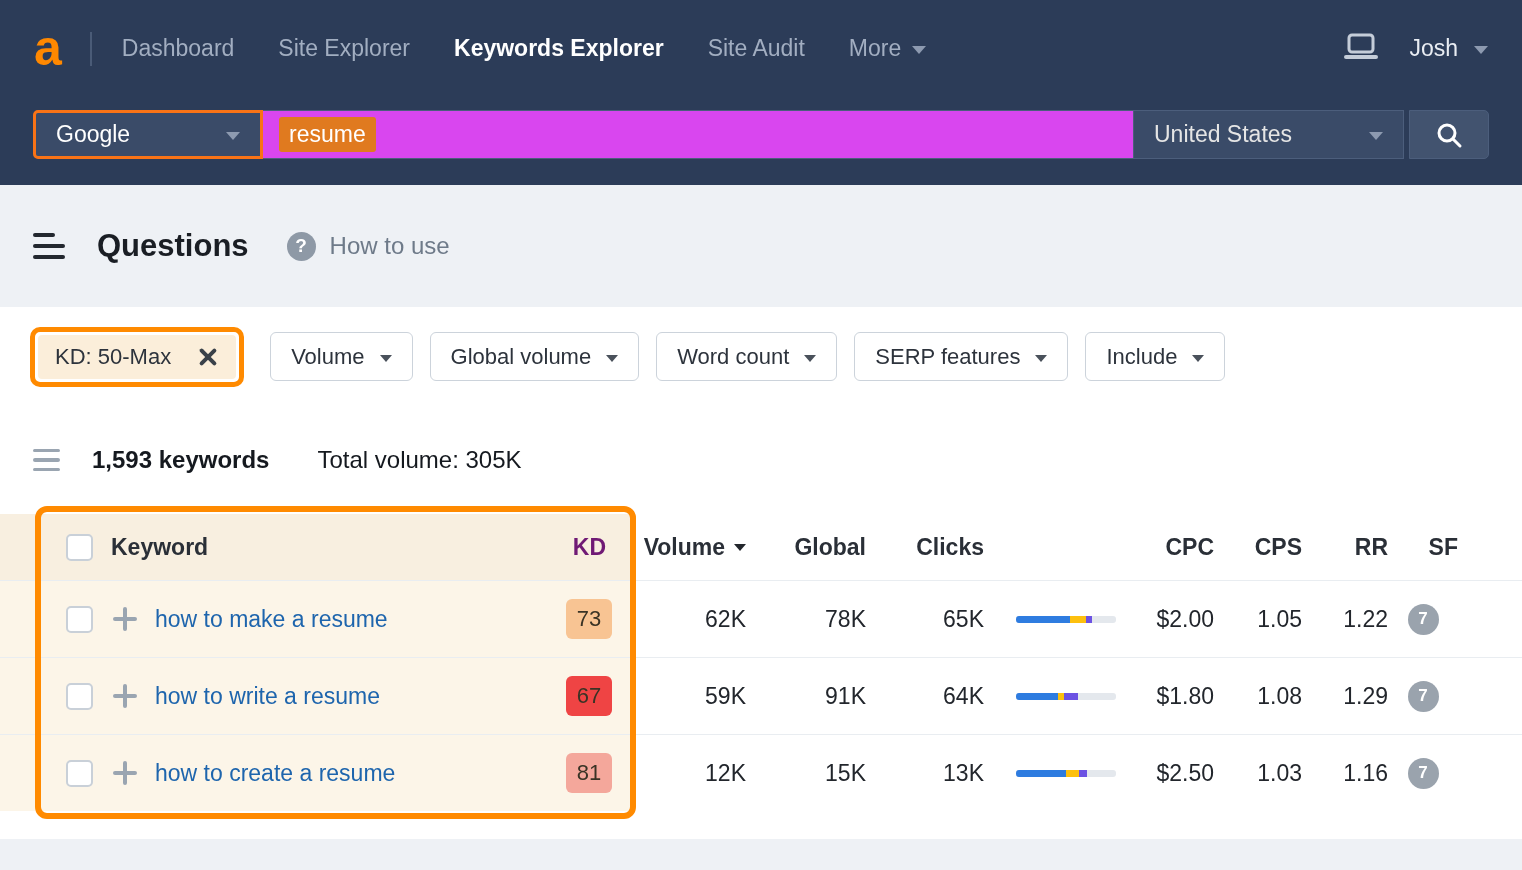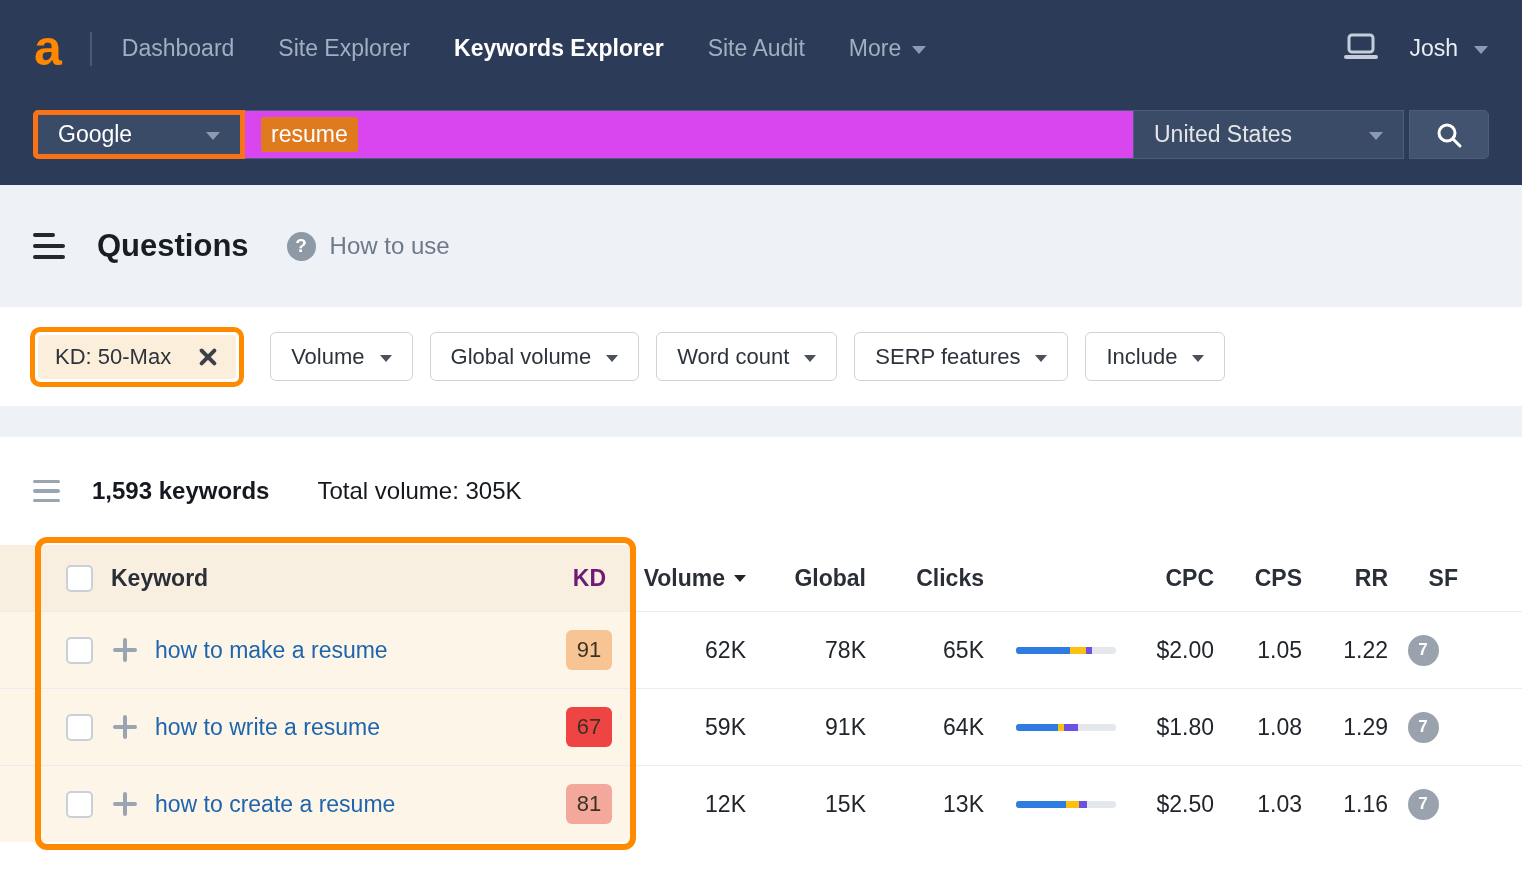--- a/index.html
+++ b/index.html
@@ -18,21 +18,21 @@
   .nav-item { color: #a2aec1; font-size: 23px; cursor: pointer; display: flex; align-items: center; gap: 11px; white-space: nowrap; }
   .nav-item.active { color: #ffffff; font-weight: 700; }
   .caret { width: 0; height: 0; border-left: 7px solid transparent; border-right: 7px solid transparent; border-top: 8px solid #8d9ab0; margin-top: 3px; }
   .nav-right { margin-left: auto; display: flex; align-items: center; gap: 16px; }
   .laptop-icon { display: inline-block; margin-right: 14px; cursor: pointer; }
   .user-name { color: #e9edf3; font-size: 23px; cursor: pointer; }
 
   
   .searchbar { height: 88px; background: #2c3c58; padding: 13px 33px 0; }
   .search-controls { display: flex; height: 49px; width: 100%; }
-  .engine-select { width: 212px; background: #3a4b68; border: 5px solid #f97316; border-radius: 5px 0 0 5px; color: #fff; display: flex; align-items: center; padding: 0 20px; font-size: 23px; cursor: pointer; }
+  .engine-select { width: 230px; background: #3a4b68; border: 3px solid #f97316; border-radius: 5px 0 0 5px; color: #fff; display: flex; align-items: center; padding: 0 20px; font-size: 23px; cursor: pointer; }
   .engine-select .caret { margin-left: auto; }
   .query-input { flex: 1; background: #d946ef; border: 1px solid #4c5e7c; border-left: none; display: flex; align-items: center; padding: 0 16px; cursor: text; }
   .query-token { background: #e07a1f; color: #fff; font-size: 23px; padding: 4px 10px; border-radius: 3px; }
   .country-select { width: 270px; background: #3a4b68; border: 1px solid #4c5e7c; border-left: none; color: #e5e5e5; display: flex; align-items: center; padding: 0 20px; font-size: 23px; cursor: pointer; }
   .country-select .caret { margin-left: auto; }
   .search-btn { width: 80px; margin-left: 5px; background: #42536f; border: 1px solid #4c5e7c; border-radius: 0 5px 5px 0; display: flex; align-items: center; justify-content: center; cursor: pointer; }
 
   
   .page-head { height: 122px; display: flex; align-items: center; padding: 0 33px; }
   .menu-icon { display: inline-flex; flex-direction: column; gap: 7px; width: 32px; cursor: pointer; }
@@ -47,21 +47,21 @@
   .chip-annotation { border: 5px solid #ff8a00; border-radius: 10px; padding: 3px; margin-right: 9px; }
   .chip { background: #fbeeda; height: 44px; display: flex; align-items: center; padding: 0 17px; font-size: 22px; color: #2d333c; gap: 26px; border-radius: 4px; }
   .close-icon { position: relative; width: 22px; height: 22px; cursor: pointer; }
   .close-icon::before, .close-icon::after { content: ""; position: absolute; left: 9px; top: 0; width: 4px; height: 22px; background: #3a4149; border-radius: 2px; }
   .close-icon::before { transform: rotate(45deg); }
   .close-icon::after { transform: rotate(-45deg); }
   .dropdown { background: #fff; border: 1px solid #ccd3db; border-radius: 6px; height: 49px; display: flex; align-items: center; gap: 15px; padding: 0 20px; font-size: 22px; color: #2d333c; cursor: pointer; white-space: nowrap; }
   .dropdown .caret { border-top-color: #4a515b; border-left-width: 6px; border-right-width: 6px; border-top-width: 7px; }
 
   
-  .table-card { background: #fff; margin-top: 31px; height: 433px; }
+  .table-card { background: #fff; height: 433px; }
   .table-meta { height: 108px; display: flex; align-items: center; padding: 0 33px; }
   .list-icon { display: inline-flex; flex-direction: column; gap: 6px; width: 27px; cursor: pointer; }
   .list-icon i { display: block; height: 3.5px; background: #9aa5b1; border-radius: 2px; }
   .meta-count { font-size: 24px; font-weight: 700; color: #15191f; margin-left: 32px; }
   .meta-total { font-size: 24px; color: #15191f; margin-left: 48px; }
 
   .table { position: relative; }
   .annotation-table { position: absolute; left: 35px; top: -8px; width: 601px; height: 313px; border: 6px solid #ff8a00; border-radius: 12px; pointer-events: none; z-index: 5; }
 
   .trow { display: flex; height: 77px; border-top: 1px solid #e9edf1; align-items: stretch; }
@@ -237,21 +237,21 @@
               <span>SF</span>
             </div>
         </div>
       </div>
 
       <div class="trow">
         <div class="row-left">
           <span class="checkbox"></span>
           <span class="plus-icon"></span>
           <a class="keyword-link">how to make a resume</a>
-          <span class="kd-badge" style="background: rgb(248, 196, 147);">91</span>
+          <span class="kd-badge" style="background: rgb(248, 196, 147);">73</span>
         </div>
         <div class="row-right">
           <div class="cell">62K</div>
           <div class="cell">78K</div>
           <div class="cell">65K</div>
           <div class="cell barcell">
             <div class="clickbar">
                 <span class="seg-blue" style="width: 54%;"></span>
                 <span class="seg-yellow" style="width: 16%;"></span>
                 <span class="seg-purple" style="width: 6%;"></span>

